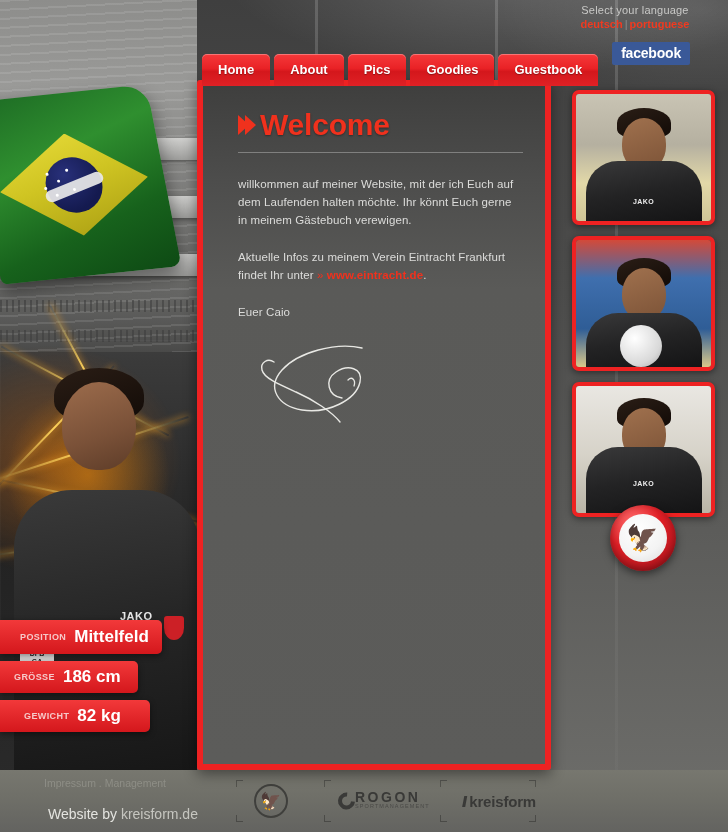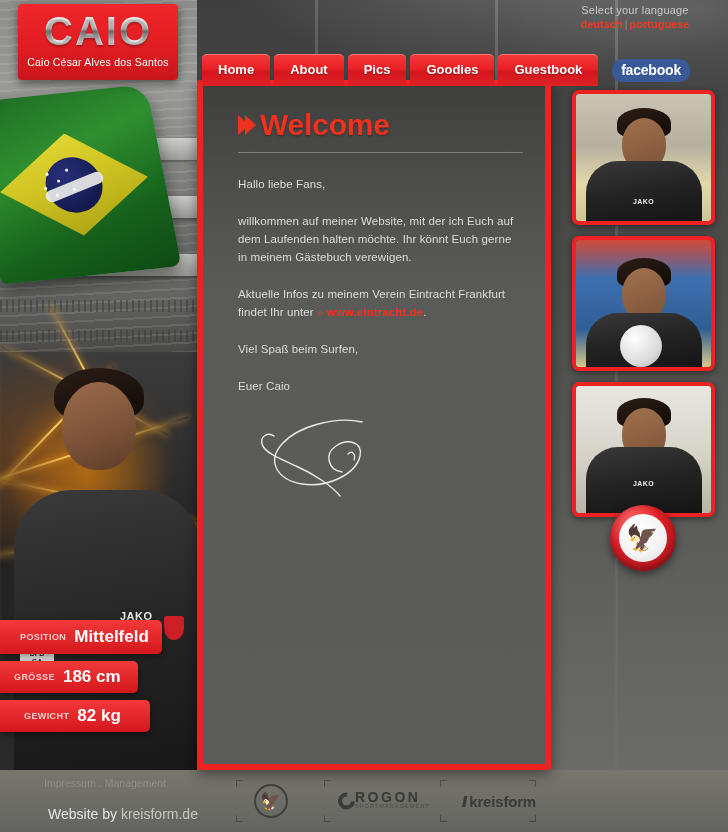--- a/index.html
+++ b/index.html
@@ -173,21 +173,21 @@
 
   
   .lang{ position:absolute; right:13px; top:4px; width:160px; text-align:center; z-index:40;}
   .lang .sel{ color:#c9c9c7; font-size:11px; letter-spacing:.2px; }
   .lang .opts{ margin-top:2px; font-size:11px; font-weight:bold; color:#9a9a98; }
   .lang .opts a{ color:#f03a20; text-decoration:none; }
   .lang .opts .sep{ color:#8d8d8b; margin:0 2px; font-weight:normal;}
   .fb{
     position:absolute; right:38px; top:42px; z-index:40;
     background:#3a5998; color:#fff; font-weight:bold; font-size:14px;
-    padding:3px 9px 4px; border-radius:10px; letter-spacing:-.2px;margin-top:17px;
+    padding:3px 9px 4px; border-radius:2px; letter-spacing:-.2px;
   }
 
   
   .nav{ position:absolute; left:202px; top:54px; z-index:35; display:flex; gap:4px; }
   .nav .tab{
     background:linear-gradient(180deg,#f5393a 0%,#e92226 45%,#d4171c 55%,#e02125 100%);
     color:#fff; font-size:13px; font-weight:bold;
     padding:8px 16px 9px; border-radius:5px 5px 0 0;
     text-shadow:0 1px 1px rgba(0,0,0,.35);
     box-shadow:inset 0 1px 0 rgba(255,255,255,.30);
@@ -380,24 +380,20 @@
       <span style="font-size:17px;font-weight:bold;color:#fff">186 cm</span>
     </div>
     <div style="position:absolute;left:0;top:700px;width:150px;height:32px;z-index:45;
                 background:linear-gradient(180deg,#f2393a,#d4171c);border-radius:0 5px 5px 0;
                 box-shadow:0 2px 6px rgba(0,0,0,.45);display:flex;align-items:center;padding-left:24px;gap:8px">
       <span style="font-size:9px;font-weight:bold;color:#f6c9c9;letter-spacing:.4px">GEWICHT</span>
       <span style="font-size:17px;font-weight:bold;color:#fff">82 kg</span>
     </div>
   </div>
 
-  <div class="logo">
-    <div class="caio">CAIO</div>
-    <div class="sub">Caio César Alves dos Santos</div>
-  </div>
 
   <div class="lang">
     <div class="sel">Select your language</div>
     <div class="opts">
       <a href="#">deutsch</a><span class="sep">|</span><a href="#">portuguese</a>
     </div>
   </div>
   <div class="fb">facebook</div>
 
   <div class="nav">
@@ -413,24 +409,22 @@
       <div class="welcome">
         <span class="chev">
           <span></span>
             <span></span>
         </span>
         <h1>Welcome</h1>
       </div>
       <div class="rule"></div>
 
       <div class="copy">
-        <p>Hallo liebe Fans,</p>
         <p>willkommen auf meiner Website, mit der ich Euch auf dem Laufenden halten möchte. Ihr könnt Euch gerne in meinem Gästebuch verewigen.</p>
         <p><span>Aktuelle Infos zu meinem Verein Eintracht Frankfurt findet Ihr unter </span><span class="arrow">»</span> <a href="#">www.eintracht.de</a><span>.</span></p>
-        <p>Viel Spaß beim Surfen,</p>
         <p>Euer Caio</p>
       </div>
 
       <div class="signature">
         <svg width="160" height="90" viewBox="0 0 160 90">
           <path d="M118 8 C92 2 54 12 38 30 C22 48 34 66 58 70 C84 74 112 60 116 42
                    C119 28 104 24 92 32 C80 40 84 56 98 58" fill="none" stroke="#e8e8e4" stroke-width="1.4" stroke-linecap="round"></path>
           <path d="M30 22 C24 18 16 22 18 30 C20 38 34 44 52 52 C70 60 88 72 96 82" fill="none" stroke="#e8e8e4" stroke-width="1.4" stroke-linecap="round"></path>
           <path d="M104 40 C108 36 112 40 110 46" fill="none" stroke="#e8e8e4" stroke-width="1.3" stroke-linecap="round"></path>
         </svg>

